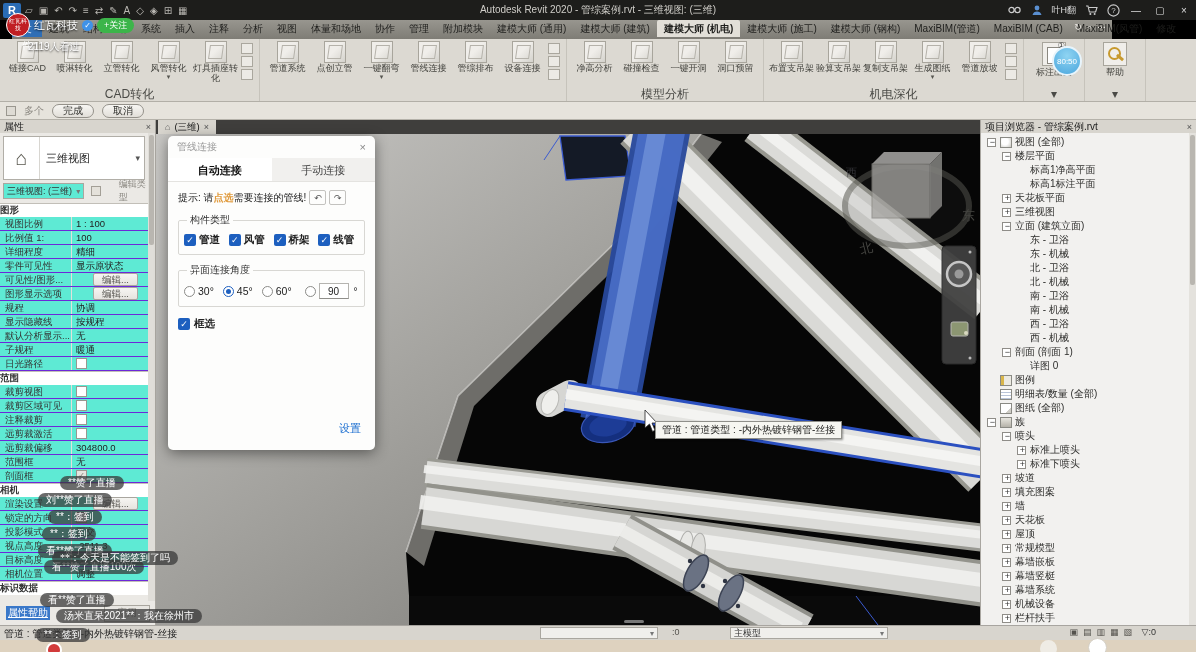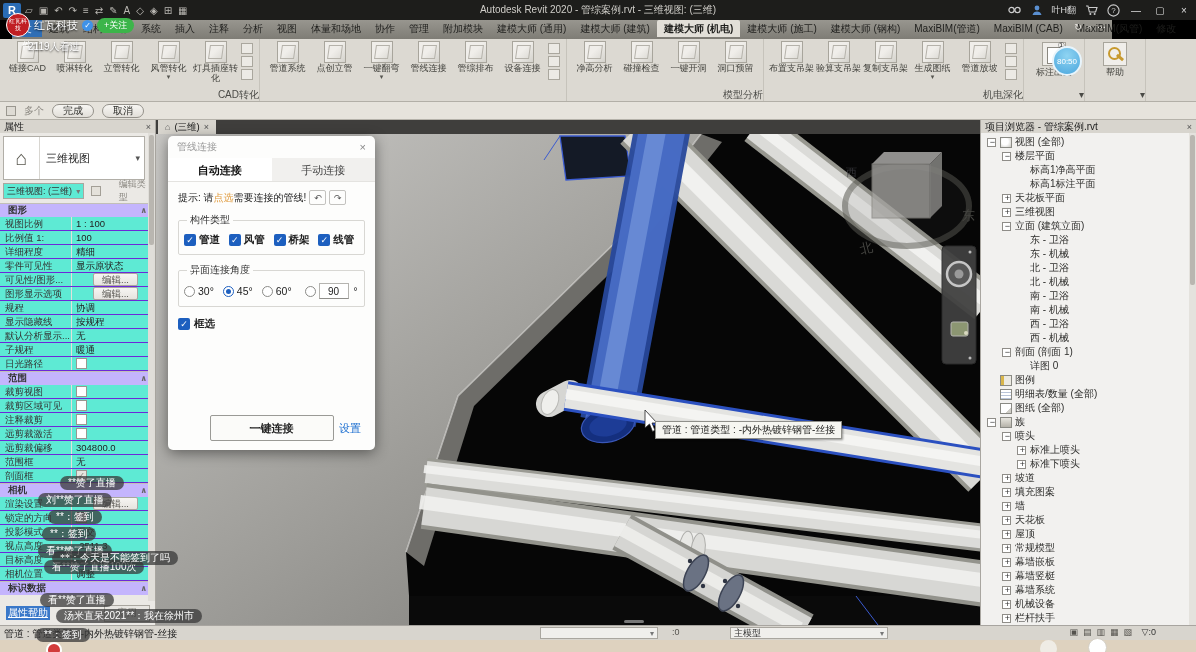--- a/index.html
+++ b/index.html
@@ -19,21 +19,21 @@
 .tabrow{position:absolute;left:12px;top:20px;width:1100px;height:19px;background:linear-gradient(#98968f,#7e7c75);display:flex;align-items:flex-start;z-index:9}
 .ftab{height:17px;padding:0 10px;background:#2f6eb5;color:#fff;font-size:10px;line-height:17px}
 .rtab{height:17px;padding:0 7px;font-size:10px;line-height:17px;color:#1e1e1c;white-space:nowrap}
 .rtab.active{background:#e2dfd8;border-radius:2px 2px 0 0;font-weight:bold}
 .tabrow-mini{position:absolute;right:6px;top:2px;display:flex;gap:6px}
 .tabrow-mini span{font-size:9px;color:#e6e4df}
 
 .ribbon{position:absolute;left:0;top:39px;width:1196px;height:63px;background:#dcd9d2;border-bottom:1px solid #b2afa7;display:flex;z-index:8}
 .panel{display:flex;flex-direction:column;border-right:1px solid #c6c3bb;padding-top:1px}
 .panel-body{display:flex;flex:1;padding:0 4px;align-items:flex-start}
-.panel-title{height:13px;font-size:10px;color:#4a4a46;text-align:right;line-height:13px}
+.panel-title{height:13px;font-size:12px;color:#4a4a46;text-align:center;line-height:13px}
 .rbtn{width:47px;display:flex;flex-direction:column;align-items:center;cursor:pointer}
 .ricon{width:22px;height:22px;margin:1px 0;border:1px solid #a8a59c;background:linear-gradient(135deg,#f0eeea 45%,#d4d2cc);position:relative}
 .ricon::after{content:"";position:absolute;left:3px;top:3px;right:3px;bottom:3px;border:1px solid #b5b2aa;transform:skewX(-8deg)}
 .rlabel{font-size:9px;line-height:1.1;color:#44443f;text-align:center}
 .rbtn.has-arrow::after{content:"▾";font-size:7px;color:#55554f;line-height:5px}
 .minicol{display:flex;flex-direction:column;gap:2px;padding:3px 2px}
 .minicol i{width:12px;height:11px;border:1px solid #aaa79e;background:#eceae5;display:block}
 .bigbtn{width:52px;display:flex;flex-direction:column;align-items:center;cursor:pointer}
 .bigicon{width:24px;height:24px;margin:2px 0;border:1px solid #a8a59c;background:#f0eeea;position:relative}
 .icon-key::before{content:"";position:absolute;left:4px;top:4px;width:9px;height:9px;border:2.5px solid #c7992e;border-radius:50%}
@@ -53,21 +53,21 @@
 .typebox{margin:3px 10px 0 3px;height:44px;background:#fff;border:1px solid #b1aea7;display:flex;align-items:center}
 .house{width:36px;height:42px;border-right:1px solid #d8d6d1;display:flex;align-items:center;justify-content:center;font-size:20px;color:#5a584f}
 .typename{flex:1;font-size:11px;color:#222;padding-left:6px}
 .typebox .dd{margin-right:4px;color:#555;font-size:9px}
 .instrow{margin:3px 3px 0 3px;display:flex;gap:3px;align-items:center}
 .isel{width:92px;height:16px;border:1px solid #a9a69f;background:#5eead4;font-size:9px;color:#333;display:flex;align-items:center;padding:0 3px}
 .isel .dd{margin-left:auto;color:#777;font-size:8px}
 .etbtn{height:16px;display:flex;align-items:center;gap:18px;font-size:9px;color:#8a8780;padding:0 3px;border:1px solid transparent}
 .etbtn i{width:11px;height:10px;border:1px solid #a39f96;background:#e4e1da;display:inline-block}
 .pgrid{margin-top:4px;font-size:9.5px}
-.psec{height:14px;background:#c4b5fd;font-weight:bold;color:#333;display:flex;align-items:center;padding:0 8px;border-top:1px solid #c2bfb8}
+.psec{height:14px;background:#ffffff;font-weight:bold;color:#333;display:flex;align-items:center;padding:0 0;border-top:1px solid #c2bfb8}
 .psec .caret{margin-left:auto;font-size:8px;color:#666}
 .prow{height:14px;display:flex;border-bottom:1px solid #6d28d9;background:#5eead4}
 .plabel{width:72px;padding-left:5px;color:#333;border-right:1px solid #e2e0db;overflow:hidden;white-space:nowrap;line-height:14px}
 .pcell{flex:1;display:flex;align-items:center;padding-left:4px;overflow:hidden;position:relative}
 .pval{color:#222;white-space:nowrap;line-height:13px}
 .t-btn .pval{border:1px solid #a9a69f;background:linear-gradient(#f6f5f2,#e6e4df);padding:0 8px;margin:0 auto;color:#55534e;border-radius:2px;line-height:11px}
 .t-check-off .pcell::before,.t-check-on .pcell::before{content:"";width:9px;height:9px;border:1px solid #9a978f;background:#fff;display:inline-block}
 .t-check-on .pcell::before{content:"✓";font-size:8px;line-height:9px;text-align:center;color:#7d7b74;background:#e6e4df}
 .props-bottom{position:absolute;bottom:0;left:0;width:156px;height:24px;display:flex;align-items:center;padding:0 6px}
 .helplink{font-size:10px;color:#fff;background:#3a78c9;padding:0 2px;text-decoration:underline}
@@ -84,21 +84,21 @@
 .tooltip{position:absolute;left:499px;top:301px;background:#f6f6f1;border:1px solid #8f8f8a;color:#1e1e1c;font-size:10px;padding:1px 6px;white-space:nowrap;z-index:30;box-shadow:1px 1px 2px rgba(0,0,0,.4)}
 
 .dialog{position:absolute;left:168px;top:136px;width:207px;height:314px;background:#fdfdfc;border-radius:5px;box-shadow:0 3px 14px rgba(0,0,0,.45);z-index:40;display:flex;flex-direction:column}
 .dtitle{height:22px;display:flex;align-items:center;padding:0 9px;font-size:10px;color:#999}
 .dtitle .x{margin-left:auto;color:#888;font-size:11px}
 .dtabs{display:flex;height:24px;border-bottom:1px solid #e4e3e0}
 .dtab{flex:1;text-align:center;font-size:11px;line-height:24px;color:#444;background:#f1f0ee}
 .dtab.active{background:#fff;color:#111;font-weight:bold;border-bottom:1px solid #fff}
 .dbody{flex:1;padding:8px 10px 0 10px;position:relative}
 .hintrow{display:flex;align-items:center;font-size:10px;color:#222;white-space:nowrap}
-.hl{color:#e09a3c;font-weight:normal}
+.hl{color:#e09a3c;font-weight:bold}
 .hbtn{width:17px;height:15px;border:1px solid #c3c2bf;border-radius:2px;font-size:9px;color:#555;display:inline-flex;align-items:center;justify-content:center;margin-left:3px}
 .hbtn:first-of-type{margin-left:auto}
 fieldset{border:1px solid #d8d7d3;border-radius:2px;margin-top:8px;padding:6px 5px 7px 5px}
 legend{font-size:10px;color:#333;padding:0 3px;margin-left:3px}
 .optrow{display:flex;align-items:center;gap:4px}
 .dchk{display:flex;align-items:center;gap:3px;font-size:10.5px;font-weight:bold;color:#222;flex:1}
 .cbx{width:12px;height:12px;background:#1d5fbf;border-radius:2px;color:#fff;font-size:9px;line-height:12px;text-align:center}
 .cbx::before{content:"✓"}
 .drad{display:flex;align-items:center;gap:3px;font-size:10.5px;color:#222;flex:1}
 .rdo{width:11px;height:11px;border:1px solid #8b8b88;border-radius:50%;background:#fff;position:relative}
@@ -756,21 +756,20 @@
           <span class="deg">°</span>
         </label>
       </div>
     </fieldset>
     <label class="boxsel">
       <span class="cbx"></span>
       <span>框选</span>
     </label>
   </div>
   <div class="dfooter">
-    <button class="connectbtn">一键连接</button>
     <span class="setlink">设置</span>
   </div>
 </div>
 
 <div class="browser">
   <div class="bhdr">
     <span>项目浏览器 - 管综案例.rvt</span>
     <span class="x">×</span>
   </div>
   <div class="tree">

